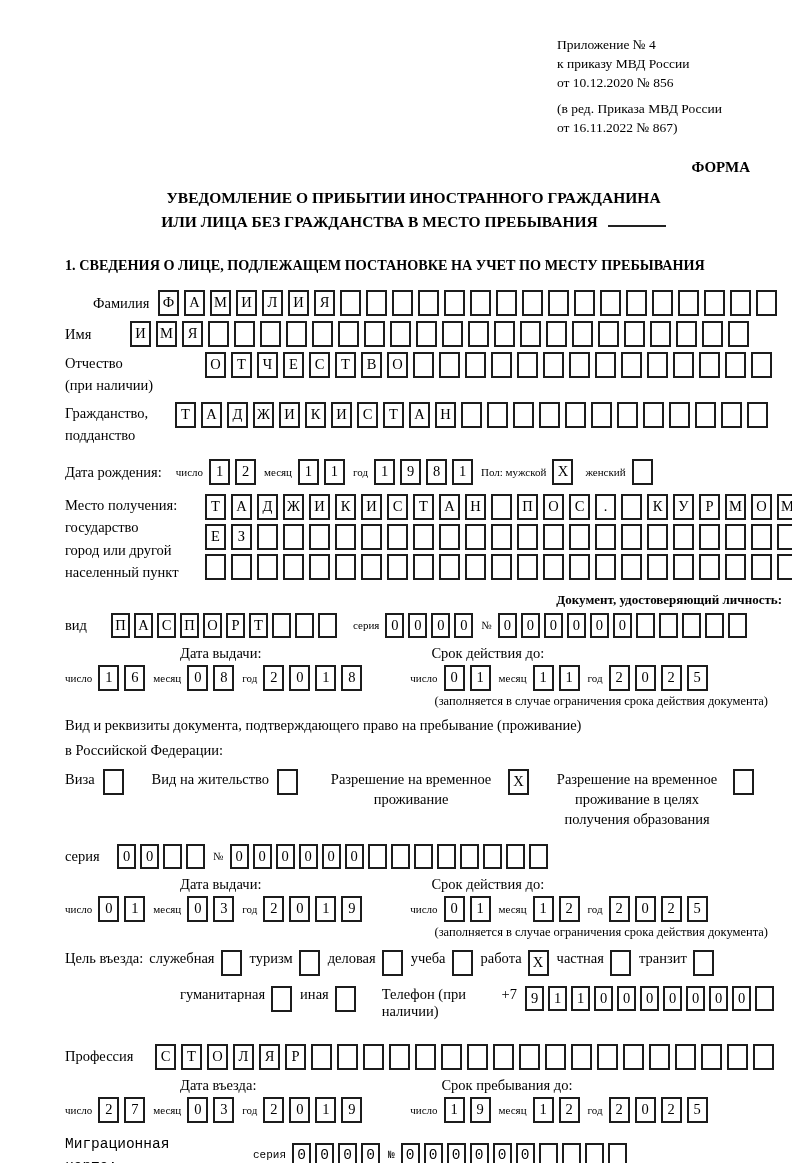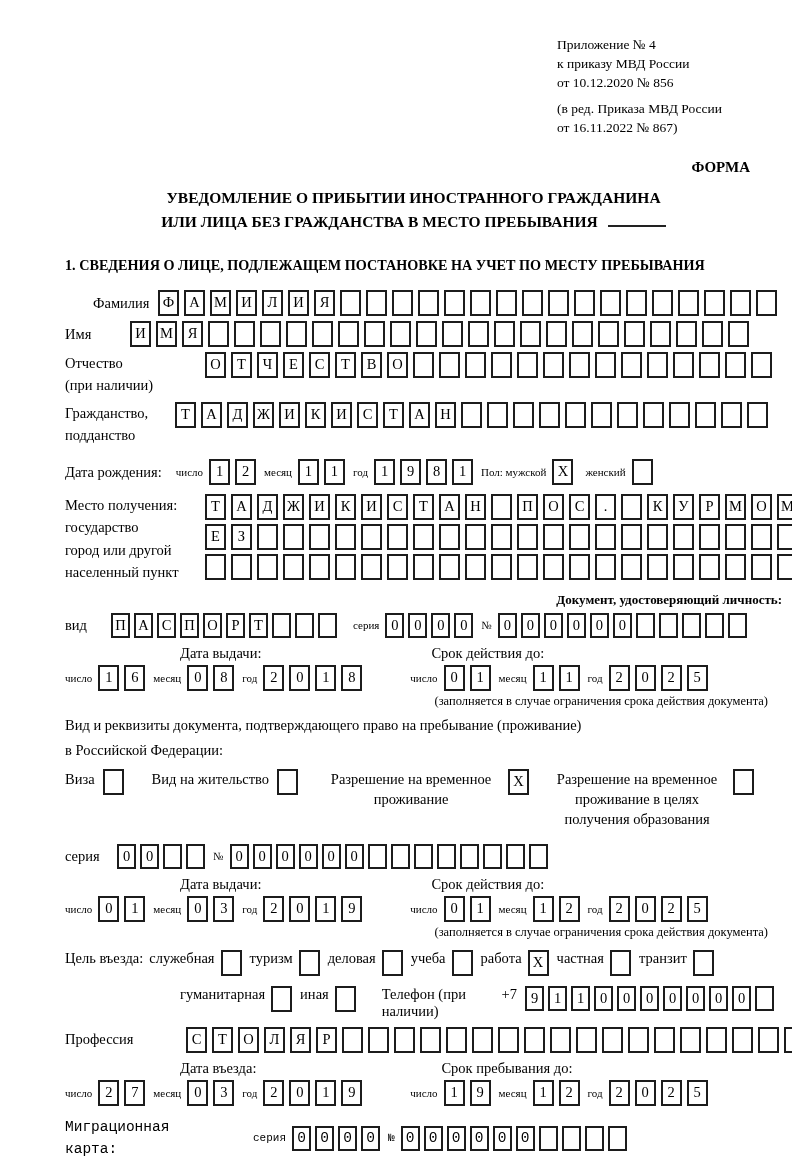--- a/index.html
+++ b/index.html
@@ -526,21 +526,21 @@
         <span class="cell">0</span>
         <span class="cell">0</span>
         <span class="cell">0</span>
         <span class="cell">0</span>
         <span class="cell">0</span>
         <span class="cell">0</span>
         <span class="cell"></span>
       </span>
   </div>
 
-  <div class="row" style="margin-top:7px;gap:31px;">
+  <div class="row" style="margin-top:24px;">
     <span class="lbl w90">Профессия</span>
     <span class="cells">
         <span class="cell">С</span>
         <span class="cell">Т</span>
         <span class="cell">О</span>
         <span class="cell">Л</span>
         <span class="cell">Я</span>
         <span class="cell">Р</span>
         <span class="cell"></span>
         <span class="cell"></span>

